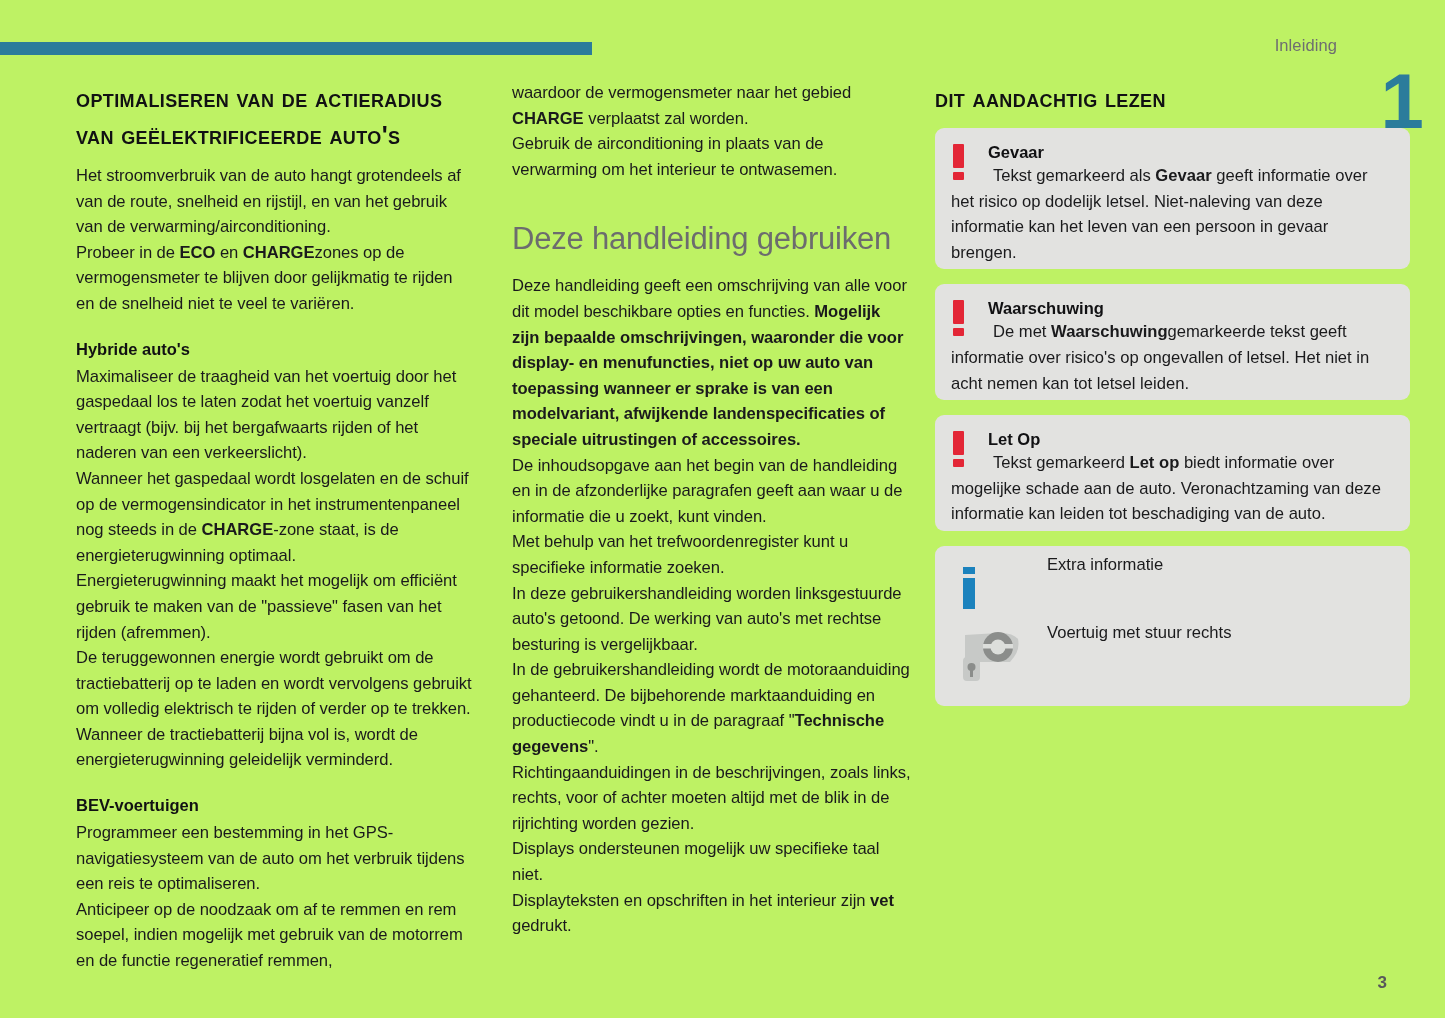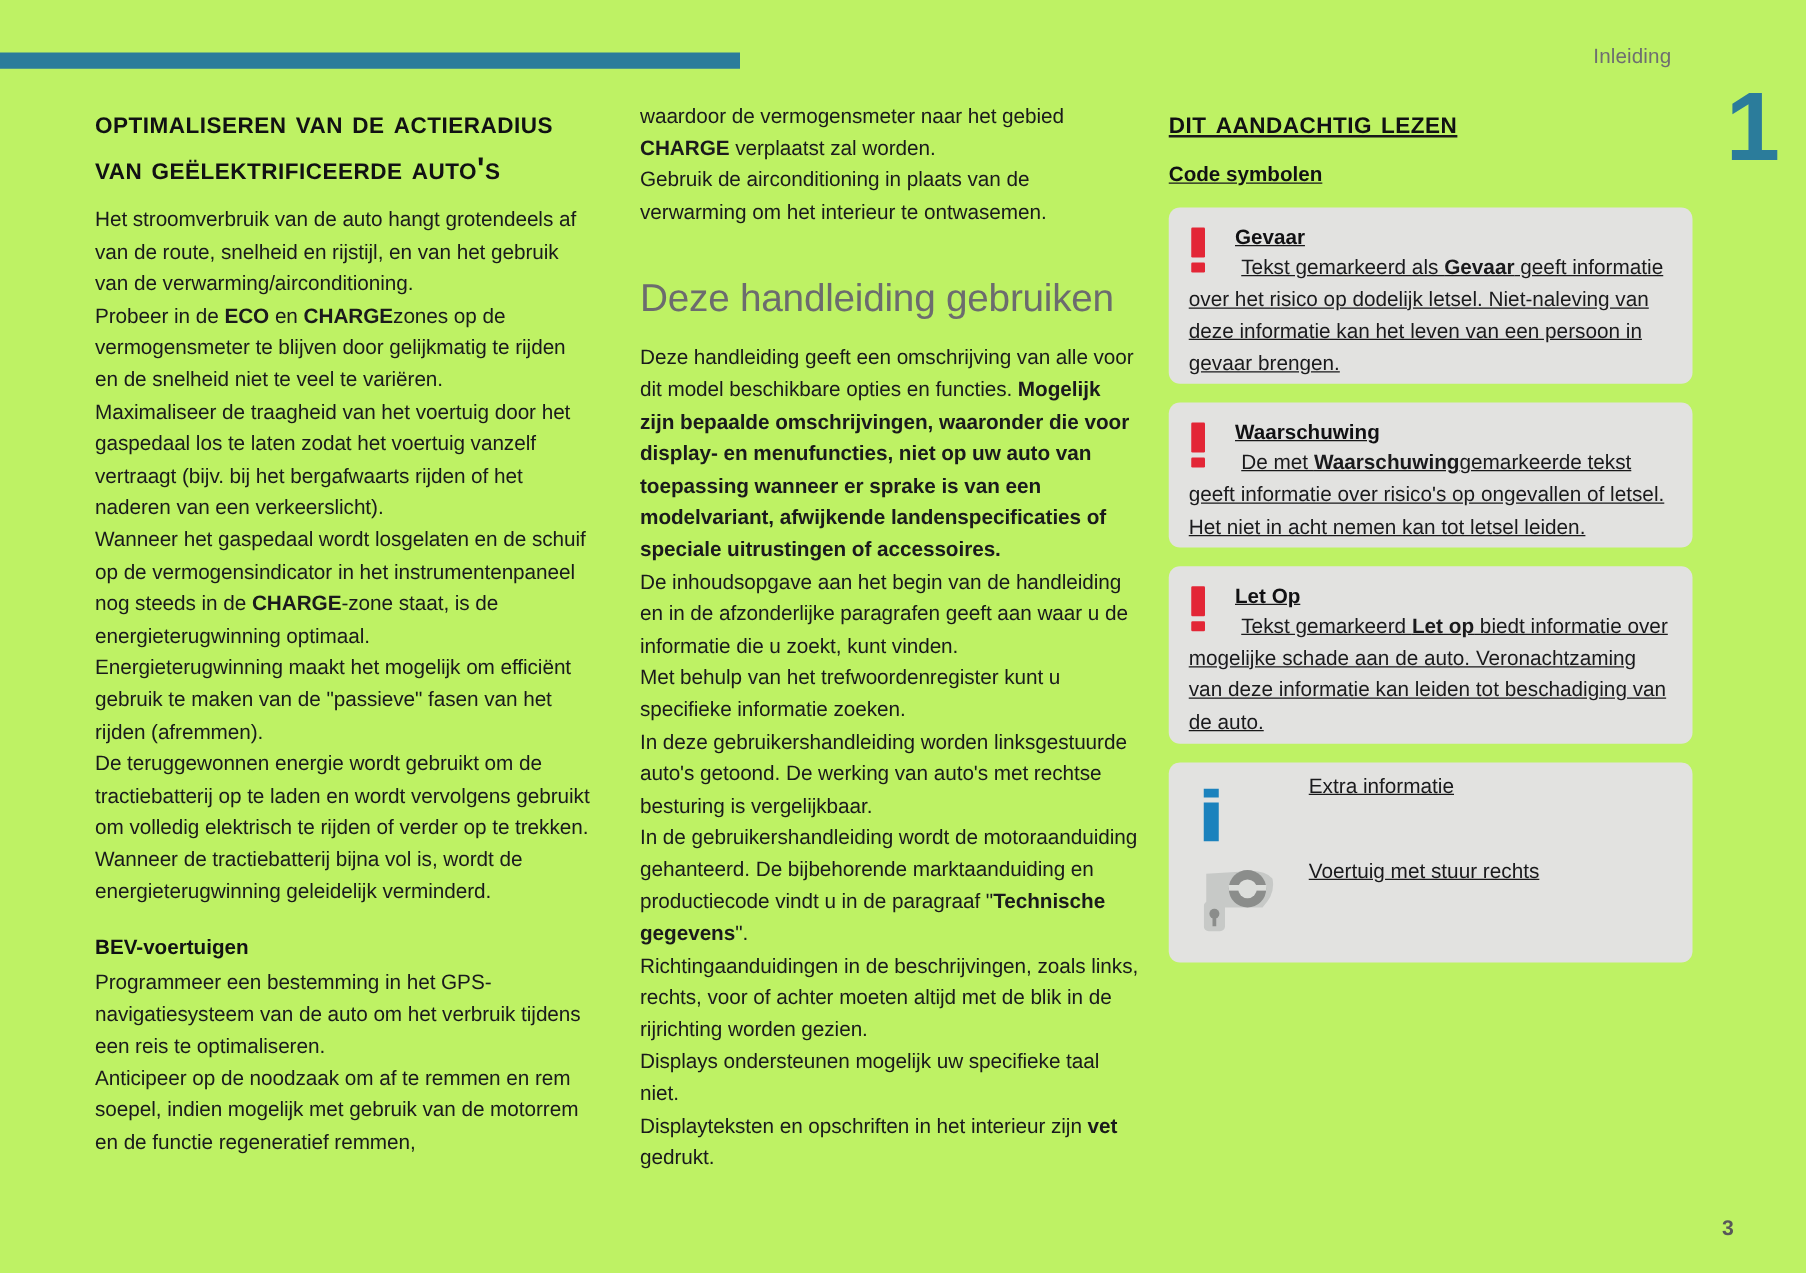--- a/index.html
+++ b/index.html
@@ -63,21 +63,21 @@
     color: #58585a;
   }
 
   
   .col {
     position: absolute;
     top: 80px;
   }
   .col-1 { left: 76px;  width: 398px; }
   .col-2 { left: 512px; width: 400px; }
-  .col-3 { left: 935px; width: 419px; text-decoration: underline; }
+  .col-3 { left: 935px; width: 475px; }
 
   
   h1.sc-title {
     margin: 0 0 10px 0;
     font-size: 25px;
     line-height: 36.5px;
     font-weight: bold;
     letter-spacing: .4px;
     font-variant: small-caps;
     text-transform: lowercase;
@@ -205,20 +205,21 @@
   <div class="page-number">3</div>
 
   <div class="col col-1">
     <h1 class="sc-title">Optimaliseren van de actieradius van geëlektrificeerde auto's</h1>
 
     <p class="body">Het stroomverbruik van de auto hangt grotendeels af van de route, snelheid en rijstijl, en van het gebruik van de verwarming/airconditioning.</p>
     <p class="body">
       <span>Probeer in de </span><b>ECO</b><span> en </span><b>CHARGE</b><span>zones op de vermogensmeter te blijven door gelijkmatig te rijden en de snelheid niet te veel te variëren.</span>
     </p>
 
+    <h3 class="sub-head">Hybride auto's</h3>
     <p class="body">Maximaliseer de traagheid van het voertuig door het gaspedaal los te laten zodat het voertuig vanzelf vertraagt (bijv. bij het bergafwaarts rijden of het naderen van een verkeerslicht).</p>
     <p class="body">
       <span>Wanneer het gaspedaal wordt losgelaten en de schuif op de vermogensindicator in het instrumentenpaneel nog steeds in de </span><b>CHARGE</b><span>-zone staat, is de energieterugwinning optimaal.</span>
     </p>
     <p class="body">Energieterugwinning maakt het mogelijk om efficiënt gebruik te maken van de "passieve" fasen van het rijden (afremmen).</p>
     <p class="body">De teruggewonnen energie wordt gebruikt om de tractiebatterij op te laden en wordt vervolgens gebruikt om volledig elektrisch te rijden of verder op te trekken.</p>
     <p class="body">Wanneer de tractiebatterij bijna vol is, wordt de energieterugwinning geleidelijk verminderd.</p>
 
     <h3 class="sub-head">BEV-voertuigen</h3>
     <p class="body">Programmeer een bestemming in het GPS-navigatiesysteem van de auto om het verbruik tijdens een reis te optimaliseren.</p>
@@ -244,21 +245,20 @@
     </p>
     <p class="body">Richtingaanduidingen in de beschrijvingen, zoals links, rechts, voor of achter moeten altijd met de blik in de rijrichting worden gezien.</p>
     <p class="body">Displays ondersteunen mogelijk uw specifieke taal niet.</p>
     <p class="body">
       <span>Displayteksten en opschriften in het interieur zijn </span><b>vet</b><span> gedrukt.</span>
     </p>
   </div>
 
   <div class="col col-3">
     <h1 class="sc-title tight" style="margin-bottom:12px;">Dit aandachtig lezen</h1>
-    <h3 class="sub-head first" style="margin-bottom:14px;">Code symbolen</h3>
 
     <div class="callout">
       <div class="bang">
         <div class="stem"></div>
           <div class="dot"></div>
       </div>
       <p class="c-title">Gevaar</p>
       <p class="c-text">
         <span>Tekst gemarkeerd als </span><b>Gevaar</b><span> geeft informatie over het risico op dodelijk letsel. Niet-naleving van deze informatie kan het leven van een persoon in gevaar brengen.</span>
       </p>

